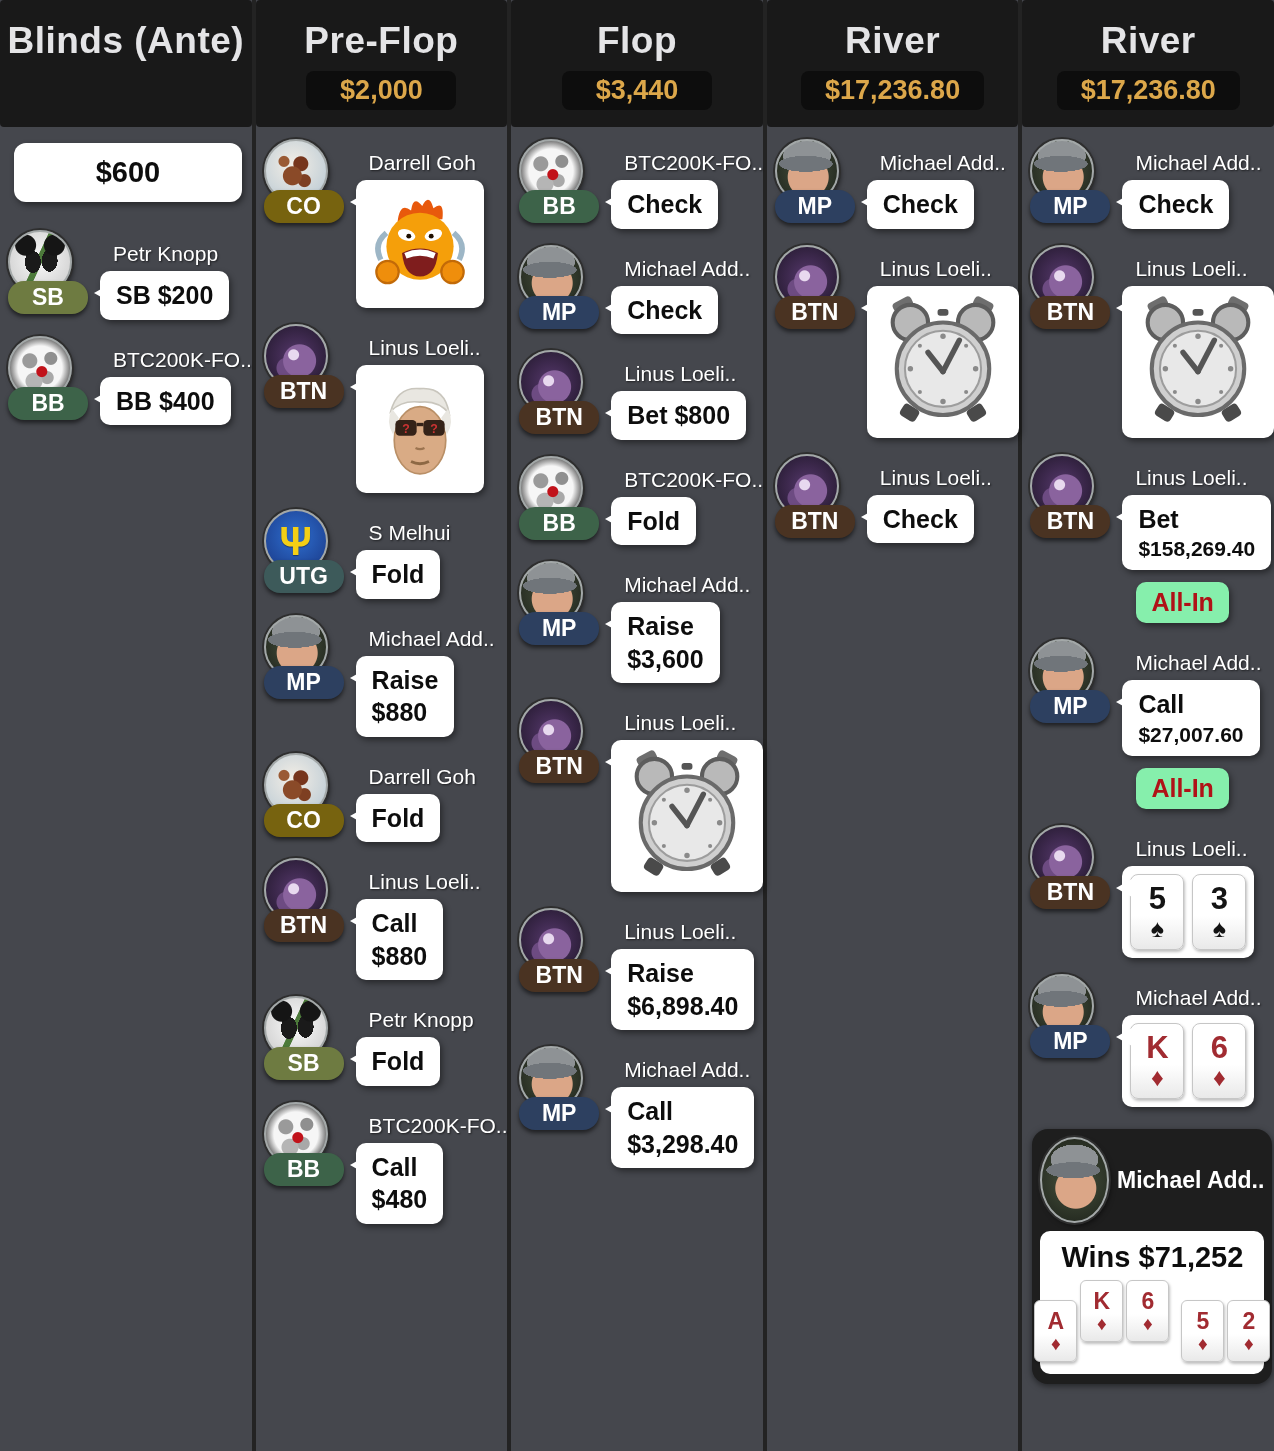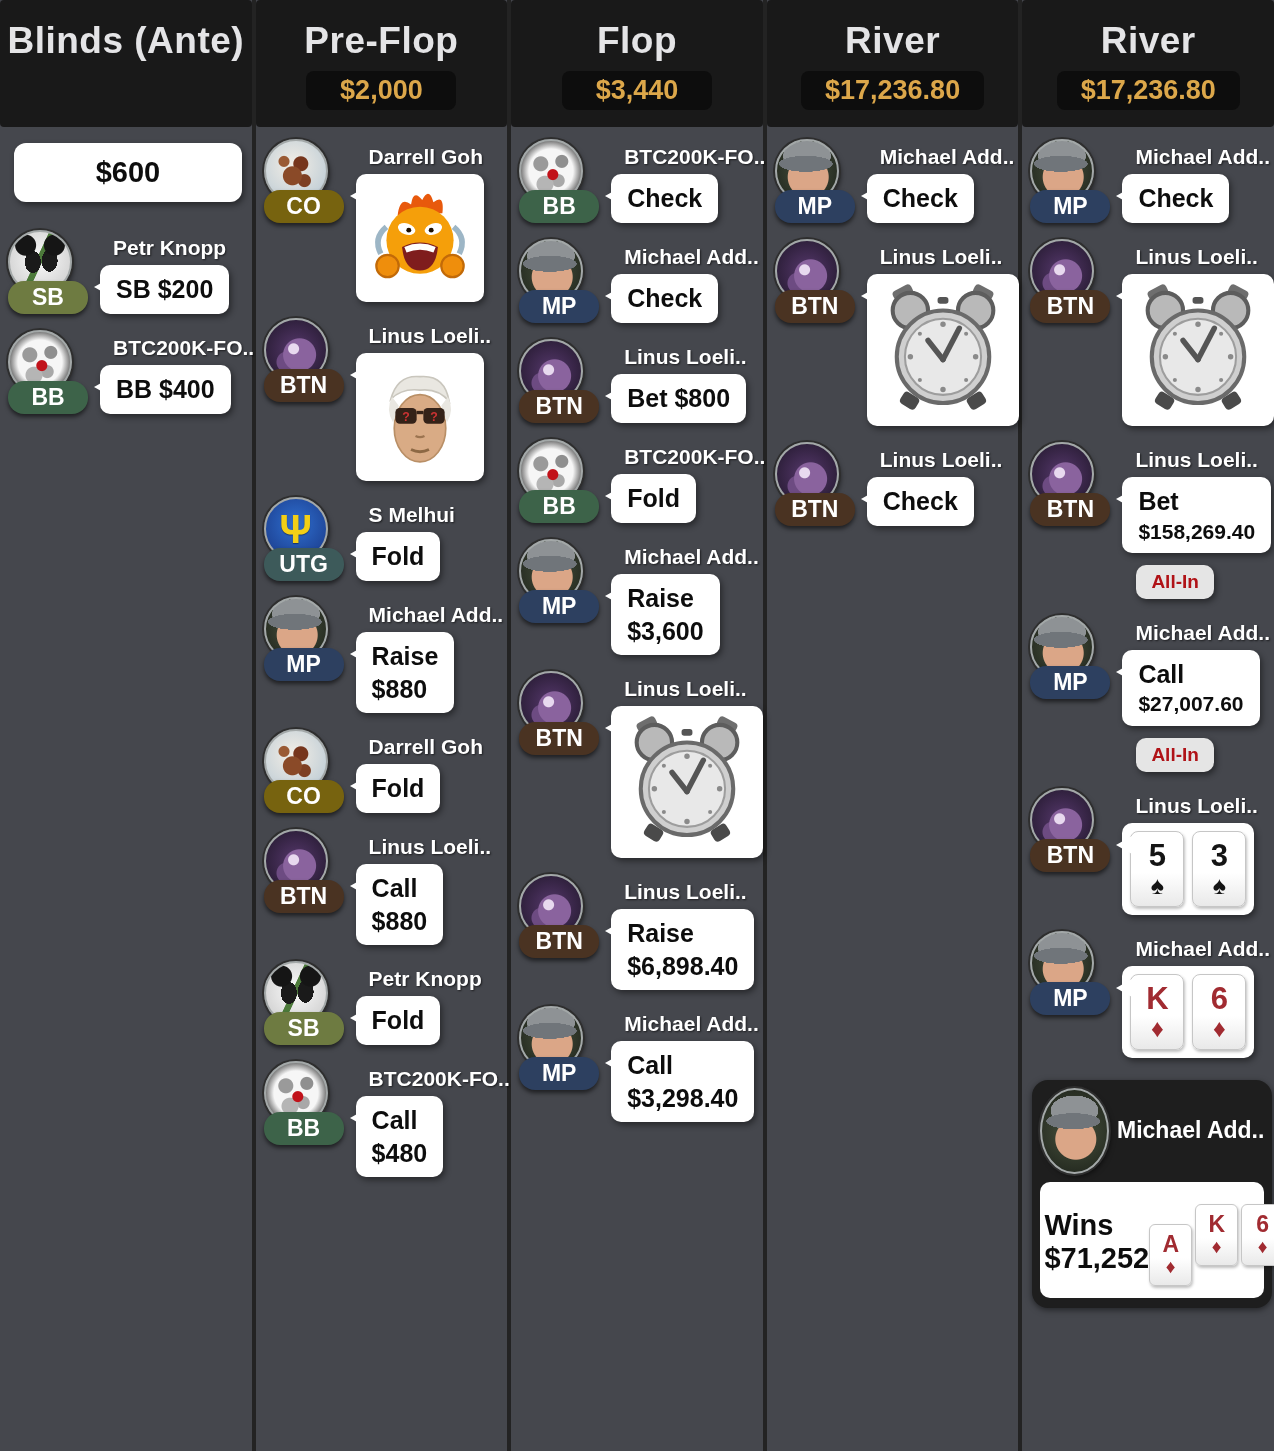--- a/index.html
+++ b/index.html
@@ -45,38 +45,38 @@
     display:flex; align-items:center; justify-content:center;
   }
   .badge {
     margin-top:-13px; z-index:2; position:relative;
     padding:3px 13px; border-radius:16px; min-width:44px; text-align:center;
     color:#fff; font-size:23px; font-weight:700;
     box-shadow:0 3px 4px rgba(0,0,0,.55);
   }
   .row-right { display:flex; flex-direction:column; align-items:flex-start; min-width:0; }
   .player-name {
-    color:#fff; font-size:21px; font-weight:700; margin:6px 0 5px 16px;
+    color:#fff; font-size:21px; font-weight:400; margin:12px 0 5px 16px;
     white-space:nowrap; text-shadow:1px 1px 2px rgba(0,0,0,.6);padding-left:9px;
   }
   .bubble {
     position:relative; background:#fff; border-radius:10px;
     margin-left:12px; padding:8px 16px;
     color:#0d0d0d; font-size:25px; font-weight:700; line-height:1.3;
     box-shadow:2px 3px 6px rgba(0,0,0,.45);
   }
   .bubble::before {
     content:''; position:absolute; left:-15px; top:13px;
     border:9px solid transparent; border-right:16px solid #fff;
   }
   .bubble .line.small { font-size:21px; }
   .bubble.icon-bubble { padding:8px; line-height:0; }
   .allin-box {
-    background:#e5e5e5; border-radius:10px; margin:12px 0 0 26px; padding:6px 15px;
-    color:#b01217; font-size:19px; font-weight:700;
+    background:#86efac; border-radius:10px; margin:12px 0 0 26px; padding:6px 15px;
+    color:#b01217; font-size:25px; font-weight:700;
     box-shadow:2px 3px 6px rgba(0,0,0,.45);
   }
 
   
   .cards-row { display:flex; gap:8px; }
   .card {
     width:54px; height:76px; border-radius:8px;
     background:linear-gradient(180deg,#ffffff 55%,#e9e9e9);
     border:1px solid #c6c6c6;
     box-shadow:1px 2px 3px rgba(0,0,0,.25);
@@ -90,22 +90,22 @@
   
   .winner {
     background:#1e1e1e; border-radius:16px; width:240px;
     margin:6px 0 8px 2px; padding:8px 8px 10px;
     box-shadow:0 2px 6px rgba(0,0,0,.5);
   }
   .winner-head { display:flex; align-items:center; }
   .winner-head .avatar { width:86px; height:86px; }
   .winner-name { color:#fff; font-size:23px; font-weight:700; margin-left:8px; white-space:nowrap; }
   .winner-box {
-    background:#fff; border-radius:10px; margin-top:8px; padding:16px 4px 12px;
-    display:flex; flex-direction:row; align-items:center;
+    background:#fff; border-radius:10px; margin-top:8px; padding:10px 4px 12px;
+    display:flex; flex-direction:column; align-items:center;
   }
   .wins-text { color:#0d0d0d; font-size:29px; font-weight:700; }
   .winner-cards { display:flex; gap:3px; margin-top:6px; align-items:flex-start; }
   .winner-cards .card { width:43px; height:62px; border-radius:6px; }
   .winner-cards .card .rank { font-size:23px; }
   .winner-cards .card .suit { font-size:19px; margin-top:1px; }
   .winner-cards .card.lowered { margin-top:20px; }
   .winner-cards .card:nth-child(4) { margin-left:9px; }
 
   

